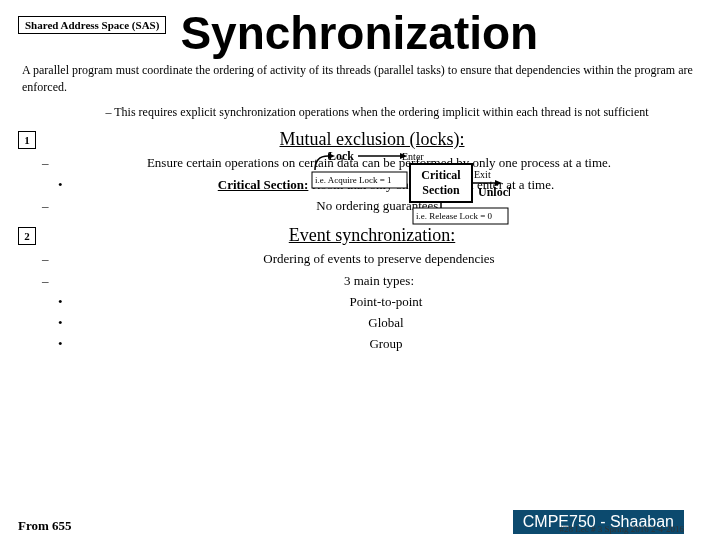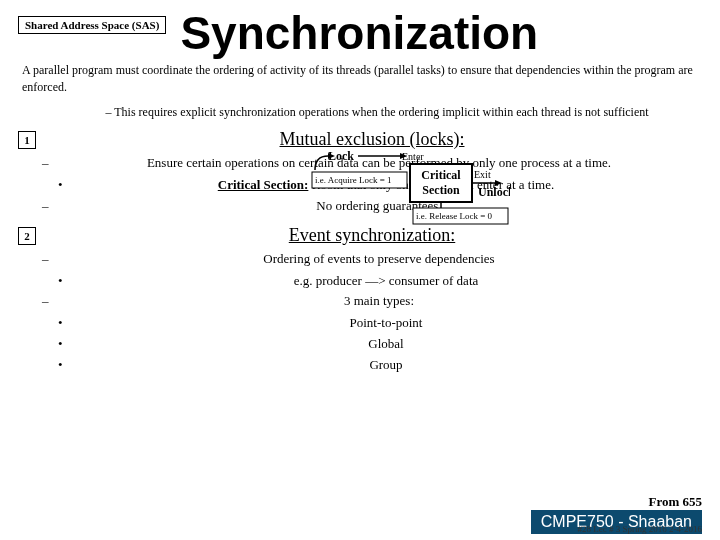--- a/index.html
+++ b/index.html
@@ -125,25 +125,24 @@
     .underline-text {
       text-decoration: underline;
       font-weight: bold;
     }
 
     
     .footer {
       position: absolute;
       bottom: 6px;
       left: 18px;
-      right: 18px;
+      right: 36px;
       display: flex;
       align-items: flex-end;
       justify-content: space-between;
-      flex-direction: column;
     }
 
     .from-655 {
       font-size: 13px;
       font-weight: bold;
     }
 
     .cmpe-badge {
       background: #0c4a6e;
       color: #fff;
@@ -248,21 +247,20 @@
       <line x1="131" y1="54" x2="131" y2="60" stroke="#000" stroke-width="1.5"></line>
     </svg>
   </div>
 
   <div class="section" style="margin-top:2px;">
     <div class="section-num">2</div>
     <div class="section-content">
       <div class="section-title">Event synchronization:</div>
       <div class="section-body">
         <div class="dash-item">Ordering of events to preserve dependencies</div>
-        <div class="bullet-item">e.g.    producer —&gt; consumer of data</div>
         <div class="dash-item">3 main types:</div>
         <div class="bullet-item">Point-to-point</div>
         <div class="bullet-item">Global</div>
         <div class="bullet-item">Group</div>
       </div>
     </div>
   </div>
 
   <div class="footer">
     <div class="from-655">From 655</div>

